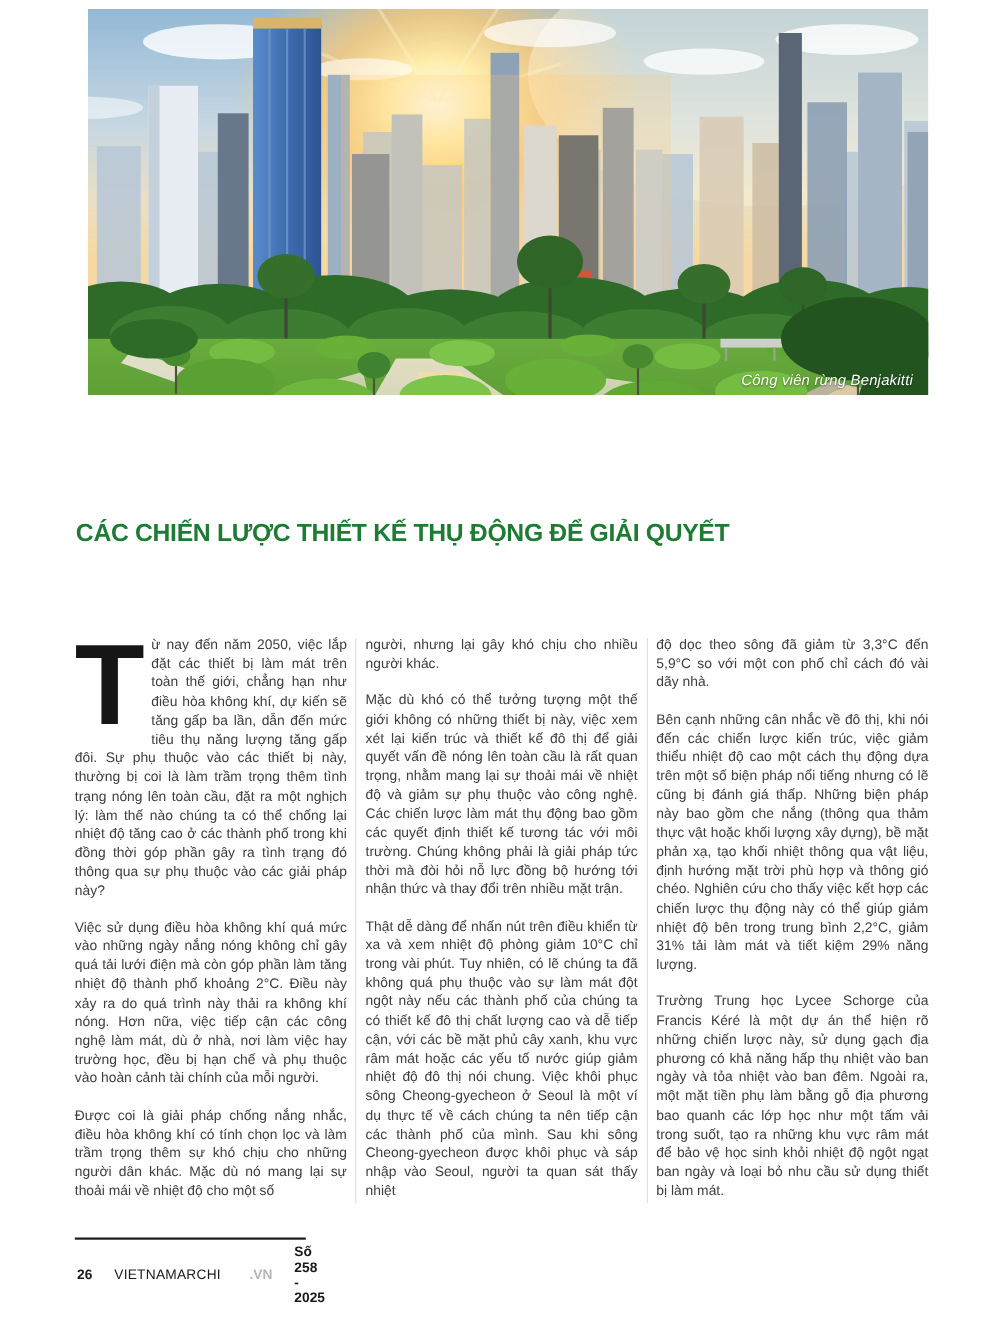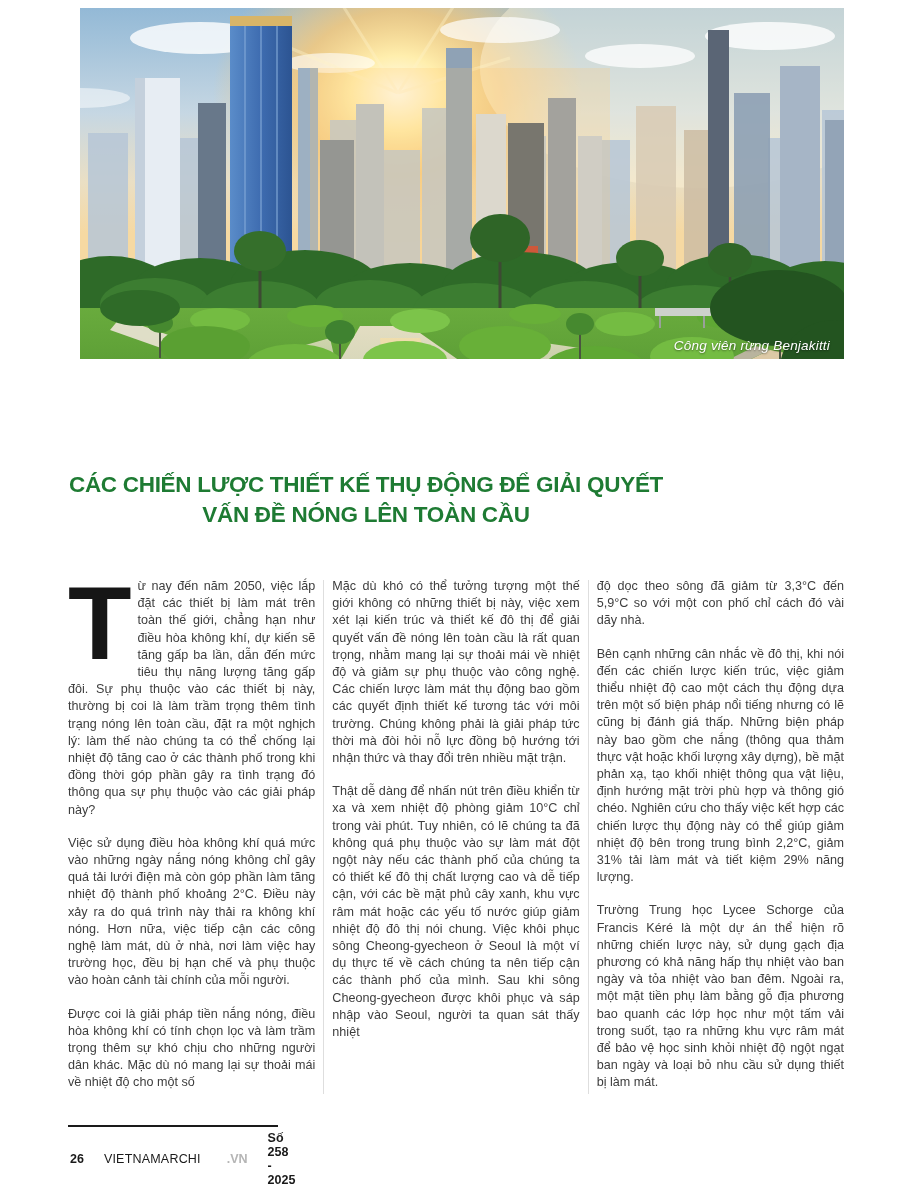--- a/index.html
+++ b/index.html
@@ -308,31 +308,31 @@
           <circle cx="230" cy="418" r="3"></circle>
         <circle cx="250" cy="438" r="3.5"></circle>
           <circle cx="170" cy="422" r="3"></circle>
       </g>
     </svg>
     <div class="photo-caption">Công viên rừng Benjakitti</div>
   </div>
 
   <div class="title-block">
     <div class="title-line">CÁC CHIẾN LƯỢC THIẾT KẾ THỤ ĐỘNG ĐỂ GIẢI QUYẾT</div>
-    <div class="title-line">VẤN ĐỀ NÓNG LÊN TOÀN CẦU</div>
   </div>
 
   <div class="columns">
     <div class="col">
       <p><span class="dropcap">T</span><span>ừ nay đến năm 2050, việc lắp đặt các thiết bị làm mát trên toàn thế giới, chẳng hạn như điều hòa không khí, dự kiến sẽ tăng gấp ba lần, dẫn đến mức tiêu thụ năng lượng tăng gấp đôi. Sự phụ thuộc vào các thiết bị này, thường bị coi là làm trầm trọng thêm tình trạng nóng lên toàn cầu, đặt ra một nghịch lý: làm thế nào chúng ta có thể chống lại nhiệt độ tăng cao ở các thành phố trong khi đồng thời góp phần gây ra tình trạng đó thông qua sự phụ thuộc vào các giải pháp này?</span></p>
       <p>Việc sử dụng điều hòa không khí quá mức vào những ngày nắng nóng không chỉ gây quá tải lưới điện mà còn góp phần làm tăng nhiệt độ thành phố khoảng 2°C. Điều này xảy ra do quá trình này thải ra không khí nóng. Hơn nữa, việc tiếp cận các công nghệ làm mát, dù ở nhà, nơi làm việc hay trường học, đều bị hạn chế và phụ thuộc vào hoàn cảnh tài chính của mỗi người.</p>
-      <p>Được coi là giải pháp tiền nắng nóng, điều hòa không khí có tính chọn lọc và làm trầm trọng thêm sự khó chịu cho những người dân khác. Mặc dù nó mang lại sự thoải mái về nhiệt độ cho một số</p>
+      <p>Được coi là giải pháp chống nắng nhắc, điều hòa không khí có tính chọn lọc và làm trầm trọng thêm sự khó chịu cho những người dân khác. Mặc dù nó mang lại sự thoải mái về nhiệt độ cho một số</p>
     </div>
     <div class="vrule"></div>
     <div class="col">
+      <p>người, nhưng lại gây khó chịu cho nhiều người khác.</p>
       <p>Mặc dù khó có thể tưởng tượng một thế giới không có những thiết bị này, việc xem xét lại kiến trúc và thiết kế đô thị để giải quyết vấn đề nóng lên toàn cầu là rất quan trọng, nhằm mang lại sự thoải mái về nhiệt độ và giảm sự phụ thuộc vào công nghệ. Các chiến lược làm mát thụ động bao gồm các quyết định thiết kế tương tác với môi trường. Chúng không phải là giải pháp tức thời mà đòi hỏi nỗ lực đồng bộ hướng tới nhận thức và thay đổi trên nhiều mặt trận.</p>
       <p>Thật dễ dàng để nhấn nút trên điều khiển từ xa và xem nhiệt độ phòng giảm 10°C chỉ trong vài phút. Tuy nhiên, có lẽ chúng ta đã không quá phụ thuộc vào sự làm mát đột ngột này nếu các thành phố của chúng ta có thiết kế đô thị chất lượng cao và dễ tiếp cận, với các bề mặt phủ cây xanh, khu vực râm mát hoặc các yếu tố nước giúp giảm nhiệt độ đô thị nói chung. Việc khôi phục sông Cheong-gyecheon ở Seoul là một ví dụ thực tế về cách chúng ta nên tiếp cận các thành phố của mình. Sau khi sông Cheong-gyecheon được khôi phục và sáp nhập vào Seoul, người ta quan sát thấy nhiệt</p>
     </div>
     <div class="vrule"></div>
     <div class="col">
       <p>độ dọc theo sông đã giảm từ 3,3°C đến 5,9°C so với một con phố chỉ cách đó vài dãy nhà.</p>
       <p>Bên cạnh những cân nhắc về đô thị, khi nói đến các chiến lược kiến trúc, việc giảm thiểu nhiệt độ cao một cách thụ động dựa trên một số biện pháp nổi tiếng nhưng có lẽ cũng bị đánh giá thấp. Những biện pháp này bao gồm che nắng (thông qua thảm thực vật hoặc khối lượng xây dựng), bề mặt phản xạ, tạo khối nhiệt thông qua vật liệu, định hướng mặt trời phù hợp và thông gió chéo. Nghiên cứu cho thấy việc kết hợp các chiến lược thụ động này có thể giúp giảm nhiệt độ bên trong trung bình 2,2°C, giảm 31% tải làm mát và tiết kiệm 29% năng lượng.</p>
       <p>Trường Trung học Lycee Schorge của Francis Kéré là một dự án thể hiện rõ những chiến lược này, sử dụng gạch địa phương có khả năng hấp thụ nhiệt vào ban ngày và tỏa nhiệt vào ban đêm. Ngoài ra, một mặt tiền phụ làm bằng gỗ địa phương bao quanh các lớp học như một tấm vải trong suốt, tạo ra những khu vực râm mát để bảo vệ học sinh khỏi nhiệt độ ngột ngạt ban ngày và loại bỏ nhu cầu sử dụng thiết bị làm mát.</p>
     </div>
   </div>

